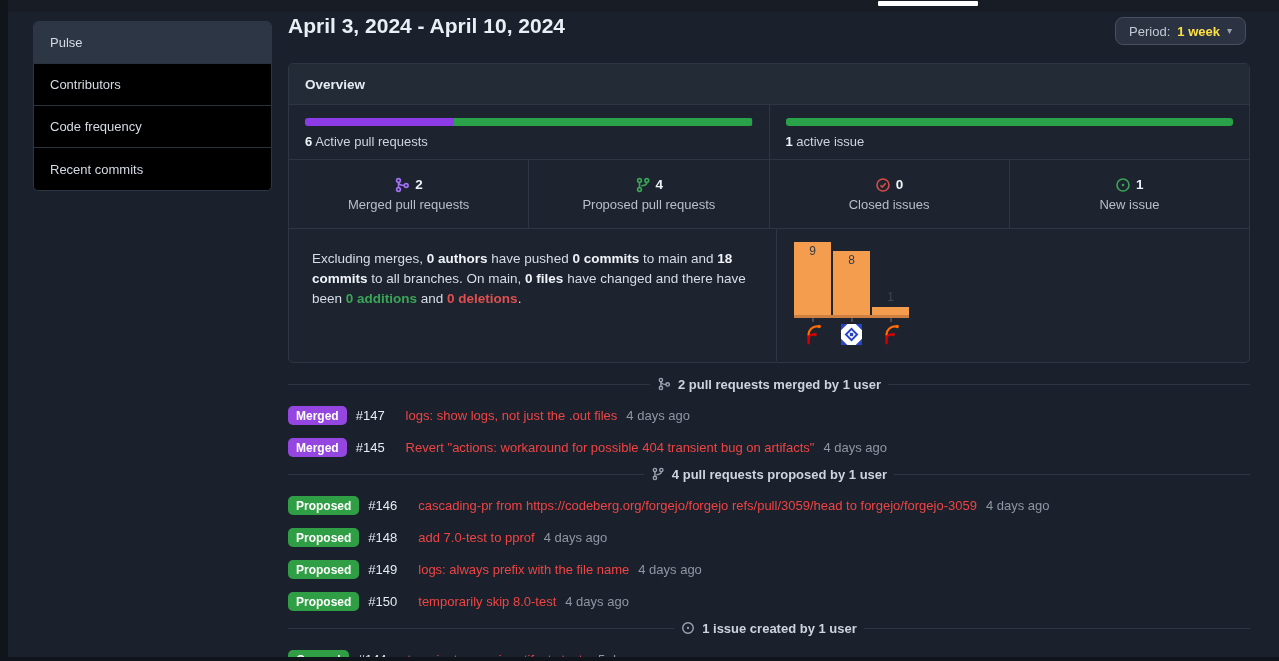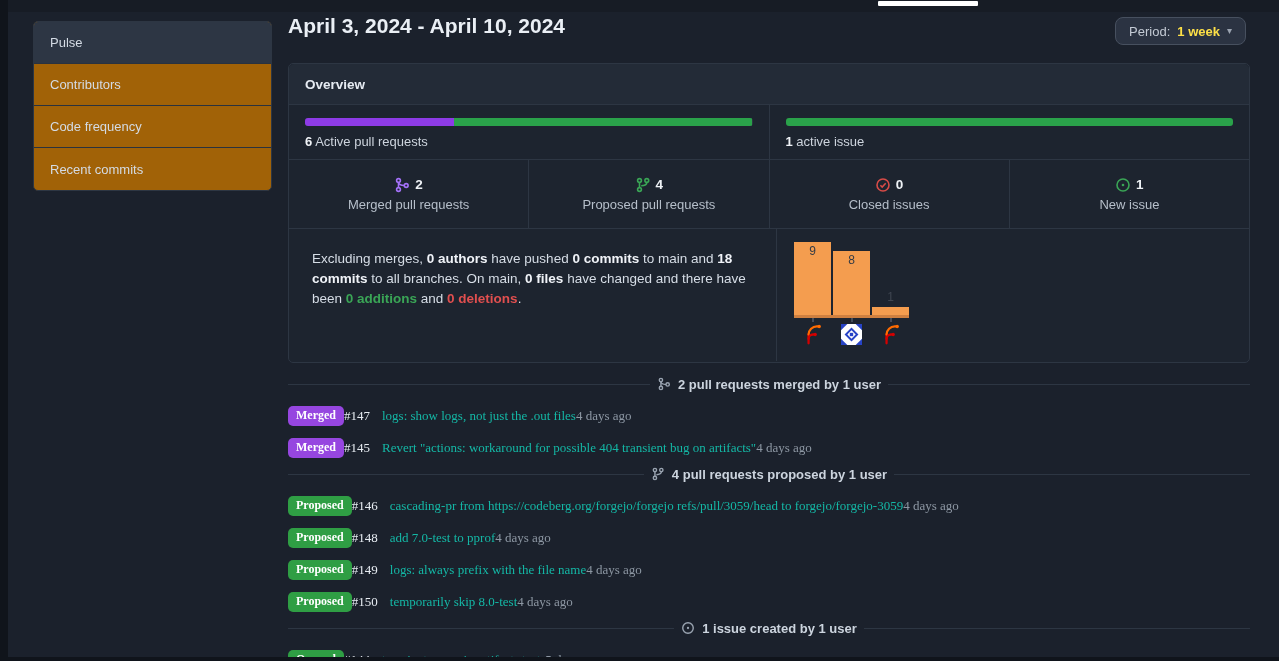--- a/index.html
+++ b/index.html
@@ -5,21 +5,21 @@
   html,body{margin:0;padding:0;background:#10141b;}
   *{box-sizing:border-box;}
   .page{position:relative;width:1279px;height:661px;background:#1b212c;overflow:hidden;
         font-family:"Liberation Sans",sans-serif;}
   .frame-top{position:absolute;top:0;left:0;right:0;height:12px;background:#171c25;}
   .tab-indicator{position:absolute;left:878px;top:1px;width:100px;height:5px;background:#ffffff;border-radius:1px;}
   .frame-left{position:absolute;top:0;left:0;width:8px;height:100%;background:#10141b;}
   .frame-bottom{position:absolute;left:0;right:0;bottom:0;height:4px;background:#10141b;}
 
   
-  .sidebar{position:absolute;left:33px;top:21px;width:239px;background:#a16207;
+  .sidebar{position:absolute;left:33px;top:21px;width:239px;background:#000000;
            border:1px solid #2d3643;border-radius:5px;overflow:hidden;}
   .sb-item{height:42px;display:flex;align-items:center;padding:0 16px;font-size:13px;
            color:#d4dbe4;border-bottom:1px solid #2a323e;cursor:pointer;}
   .sb-item:last-child{border-bottom:none;}
   .sb-item.active{background:#2d3644;}
 
   
   .title{position:absolute;left:288px;top:14px;font-size:21px;font-weight:700;color:#eaeff5;}
   .period-btn{position:absolute;right:33px;top:17px;height:28px;display:flex;align-items:center;gap:7px;
               padding:0 13px;background:#2b3342;border:1px solid #47505f;border-radius:8px;
@@ -67,26 +67,26 @@
   .tick{width:2px;height:4px;background:#444c59;}
   .avatars{display:flex;gap:2px;margin-top:2px;}
   .av-cell{width:37px;display:flex;justify-content:center;}
   .avatar{width:21px;height:21px;border-radius:2px;display:block;}
 
   
   .sections{position:absolute;left:288px;top:368px;width:962px;}
   .sec-header{display:flex;align-items:center;gap:7px;margin-top:6px;height:20px;}
   .sec-header .line{flex:1;height:1px;background:#2d3643;}
   .sec-header .txt{font-size:13px;font-weight:700;color:#ccd4de;white-space:nowrap;}
-  .item-row{display:flex;align-items:center;margin-top:11px;height:21px;font-size:13px;white-space:nowrap;font-family:Liberation Serif, serif;}
+  .item-row{display:flex;align-items:center;gap:9px;margin-top:11px;height:21px;font-size:13px;white-space:nowrap;}
   .badge{padding:2.5px 8px;border-radius:5px;font-size:12px;font-weight:700;color:#fff;cursor:pointer;}
   .badge--merged{background:#9646e0;}
   .badge--green{background:#2f9e44;}
   .num{color:#e7ecf2;}
-  .link{color:#14b8a6;cursor:pointer;padding-left:12px;}
+  .link{color:#ef4444;cursor:pointer;padding-left:12px;}
   .time{color:#8d97a3;}
   svg{display:block;}
 </style>
 </head>
 <body>
 
 <div class="page">
   <div class="frame-top">
     <div class="tab-indicator"></div>
   </div>

